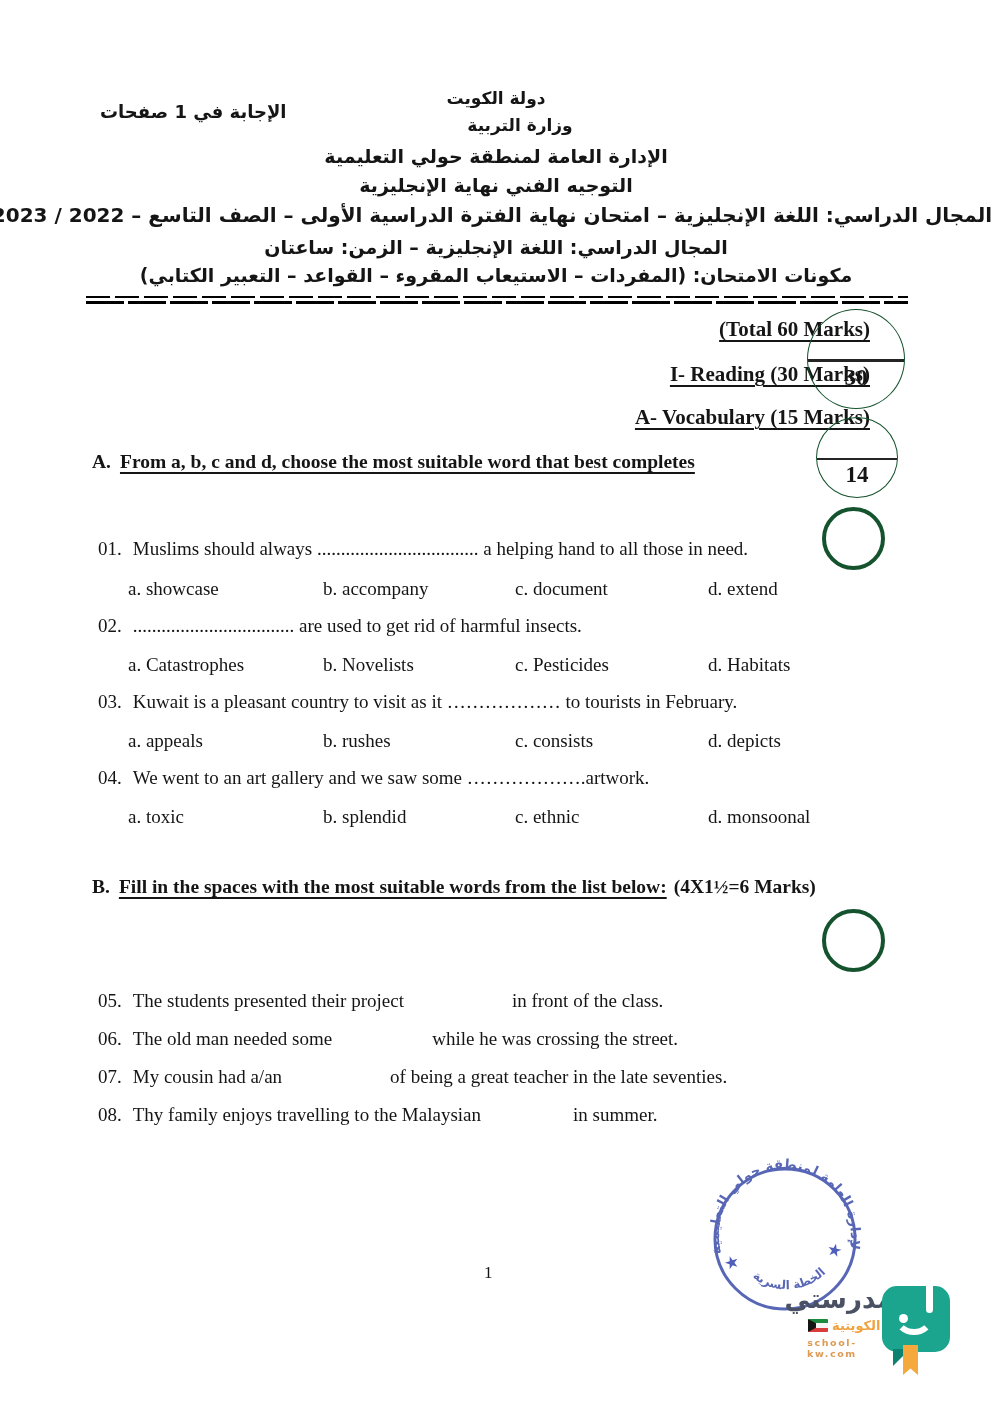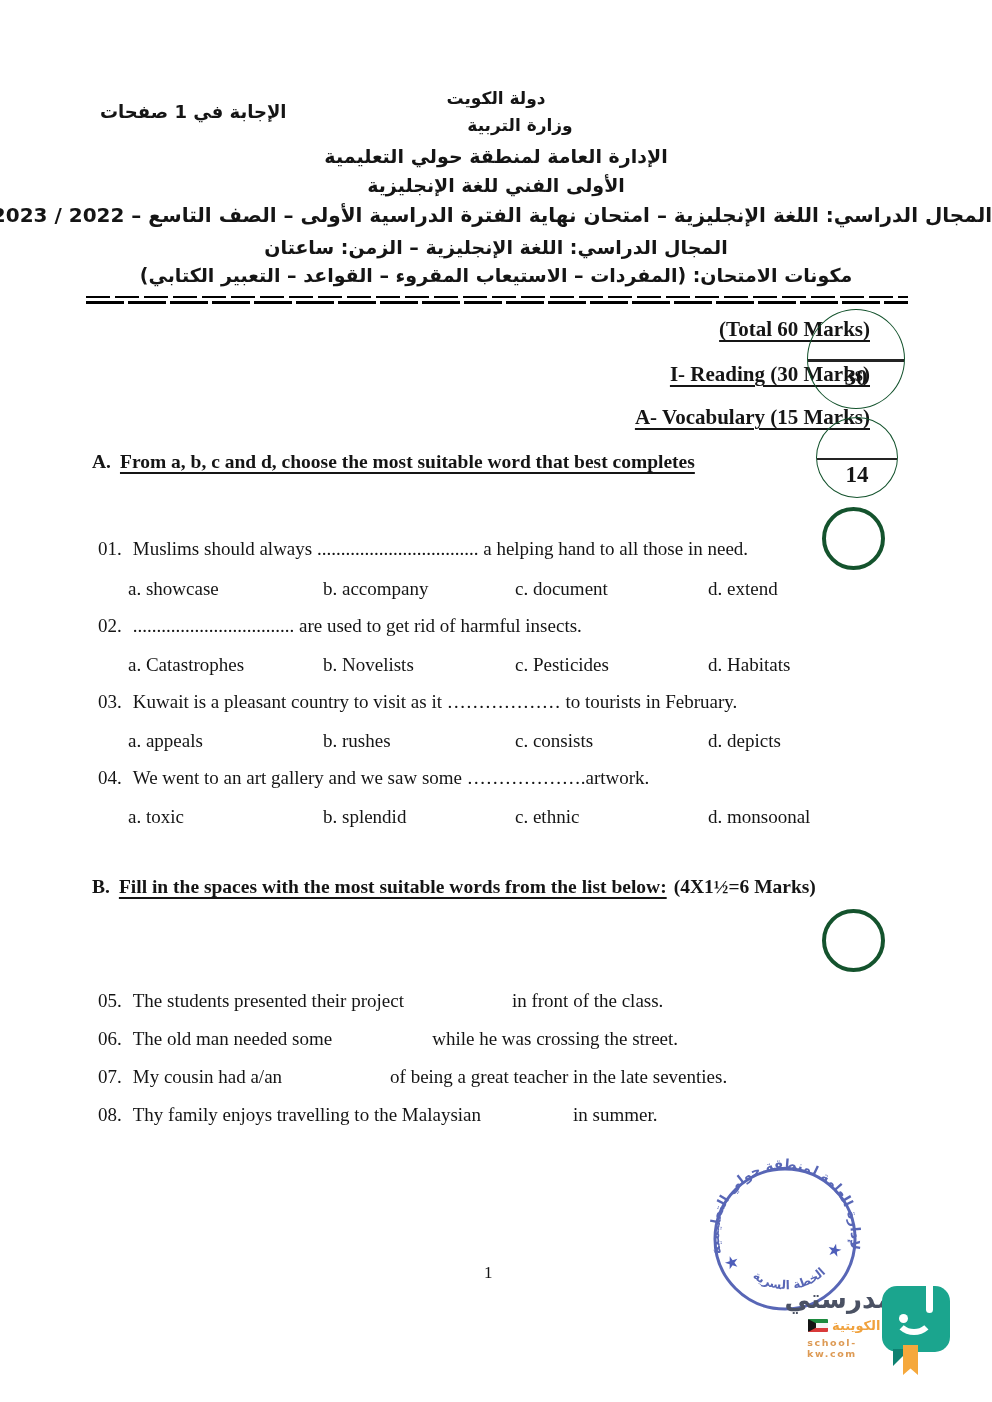--- a/index.html
+++ b/index.html
@@ -85,21 +85,21 @@
 </style>
 </head>
 <body>
 
 <div class="page">
 
   <div class="answer-note ar">الإجابة في 1 صفحات</div>
   <div class="hdr-line h1 ar">دولة الكويت</div>
   <div class="hdr-line h2 ar">وزارة التربية</div>
   <div class="hdr-line h3 ar">الإدارة العامة لمنطقة حولي التعليمية</div>
-  <div class="hdr-line h4 ar">الأولى الفني للغة الإنجليزية</div>
+  <div class="hdr-line h4 ar">التوجيه الفني نهاية الإنجليزية</div>
   <div class="hdr-line h5 ar">المجال الدراسي: اللغة الإنجليزية – امتحان نهاية الفترة الدراسية الأولى – الصف التاسع – 2022 / 2023</div>
   <div class="hdr-line h6 ar">المجال الدراسي: اللغة الإنجليزية – الزمن: ساعتان</div>
   <div class="hdr-line h7 ar">مكونات الامتحان: (المفردات – الاستيعاب المقروء – القواعد – التعبير الكتابي)</div>
 
   <div class="sep sep1"></div>
   <div class="sep sep2"></div>
 
   <div class="title t-total"><span class="u">(Total 60 Marks)</span></div>
   <div class="title t-reading"><span class="u">I- Reading (30 Marks)</span></div>
   <div class="title t-vocab"><span class="u">A- Vocabulary (15 Marks)</span></div>

